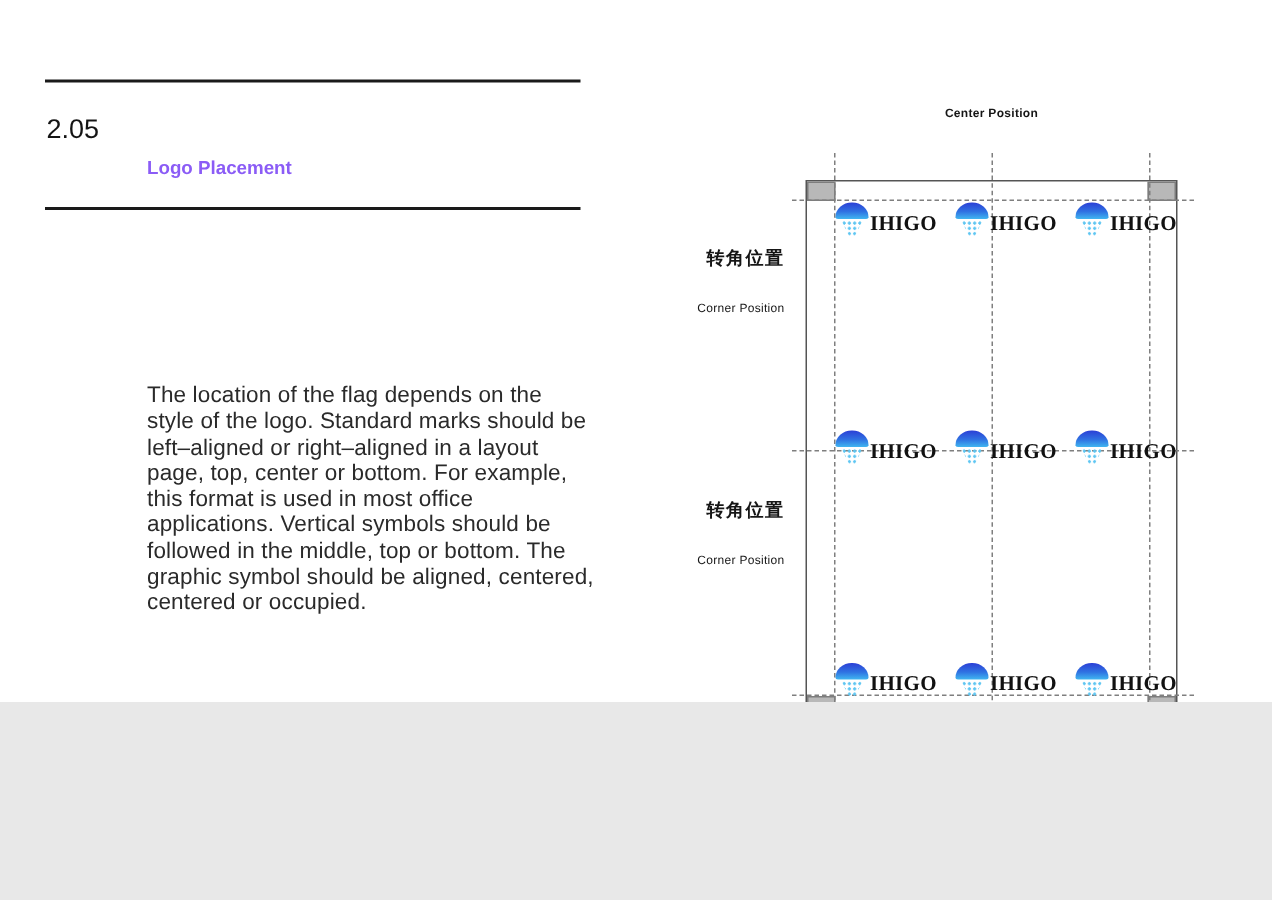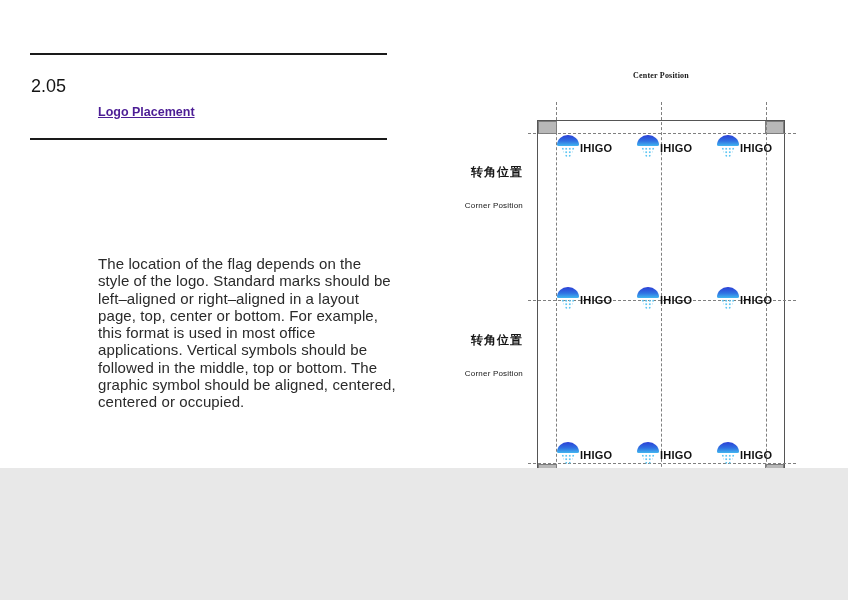--- a/index.html
+++ b/index.html
@@ -7,21 +7,21 @@
     position:relative; width:848px; height:468px; background:#ffffff;
     font-family:"Liberation Sans", sans-serif; overflow:hidden;
     margin:0 auto;
   }
   
   .rule{position:absolute;background:#1a1a1a;}
   .rule-top{left:30px;top:53px;width:357px;height:2px;}
   .rule-bottom{left:30px;top:138px;width:357px;height:2px;}
   .section-number{position:absolute;left:31px;top:76px;font-size:18px;color:#141414;}
   .title-zh{position:absolute;left:97px;top:68px;font-size:27px;font-weight:bold;color:#141414;letter-spacing:2px;}
-  .title-en{position:absolute;left:98px;top:105px;font-size:12.5px;font-weight:bold;color:#4c1d95;text-decoration:underline;}
+  .title-en{position:absolute;left:98px;top:105px;font-size:12.5px;font-weight:bold;color:#8b5cf6;}
   
   .para-zh{
     position:absolute;left:98px;top:162px;width:296px;margin:0;
     font-size:11px;line-height:19px;color:#3a3a3a;text-align:justify;letter-spacing:.3px;
   }
   .para-en{
     position:absolute;left:98px;top:255px;width:298px;margin:0;
     font-size:15px;line-height:17.3px;color:#2a2a2a;letter-spacing:.1px;
   }
   
@@ -43,21 +43,21 @@
   }
   .vg-1{left:556px;} .vg-2{left:661px;} .vg-3{left:766px;}
   .h-guide{
     position:absolute;left:528px;width:268px;height:0;
     border-top:1px dashed var(--guide-line,#7f7f7f);
   }
   .hg-1{top:133px;} .hg-2{top:300px;} .hg-3{top:463px;}
   
   .center-label{position:absolute;left:601px;top:68px;width:120px;text-align:center;color:#161616;}
   .center-label .lbl-zh{font-size:13px;font-weight:bold;letter-spacing:1px;}
-  .center-label .lbl-en{font-size:8px;font-weight:bold;margin-top:3px;letter-spacing:.2px;font-family:Liberation Serif, serif;}
+  .center-label .lbl-en{font-size:8px;font-weight:bold;margin-top:3px;letter-spacing:.2px;}
   .corner-label{position:absolute;left:430px;width:93px;text-align:right;color:#161616;}
   .corner-label .lbl-zh{font-size:12px;font-weight:bold;letter-spacing:1px;margin-top:40px;}
   .corner-label .lbl-en{font-size:8px;font-weight:normal;margin-top:20px;letter-spacing:.2px;}
   .cl-1{top:124px;} .cl-2{top:292px;} .cl-3{top:456px;}
   
   .logo{position:absolute;width:58px;height:24px;}
   .c1{left:557px;} .c2{left:637px;} .c3{left:717px;}
   .r1{top:135px;} .r2{top:287px;} .r3{top:442px;}
   .logo .dome{
     position:absolute;left:0;top:0;width:22px;height:11px;
@@ -65,21 +65,21 @@
     border-radius:55% 55% 8% 8% / 100% 100% 12% 12%;
   }
   .logo .dots{
     position:absolute;left:4px;top:12px;width:14px;height:11px;
     background-image:radial-gradient(circle, var(--logo-dots,#5ec6f2) 36%, rgba(0,0,0,0) 44%);
     background-size:3.5px 3.5px;
     clip-path:polygon(0 0,100% 0,62% 100%,38% 100%);
   }
   .logo .wordmark{
     position:absolute;left:23px;top:7px;
-    font-size:11px;font-weight:800;color:#111;letter-spacing:.2px;
+    font-size:14px;font-weight:800;color:#111;letter-spacing:.2px;font-family:Liberation Serif, serif;
   }
 </style>
 </head>
 <body>
 
 <div class="page">
 
   <div class="rule rule-top"></div>
   <div class="section-number">2.05</div>
   <div class="title-en">Logo Placement</div>

